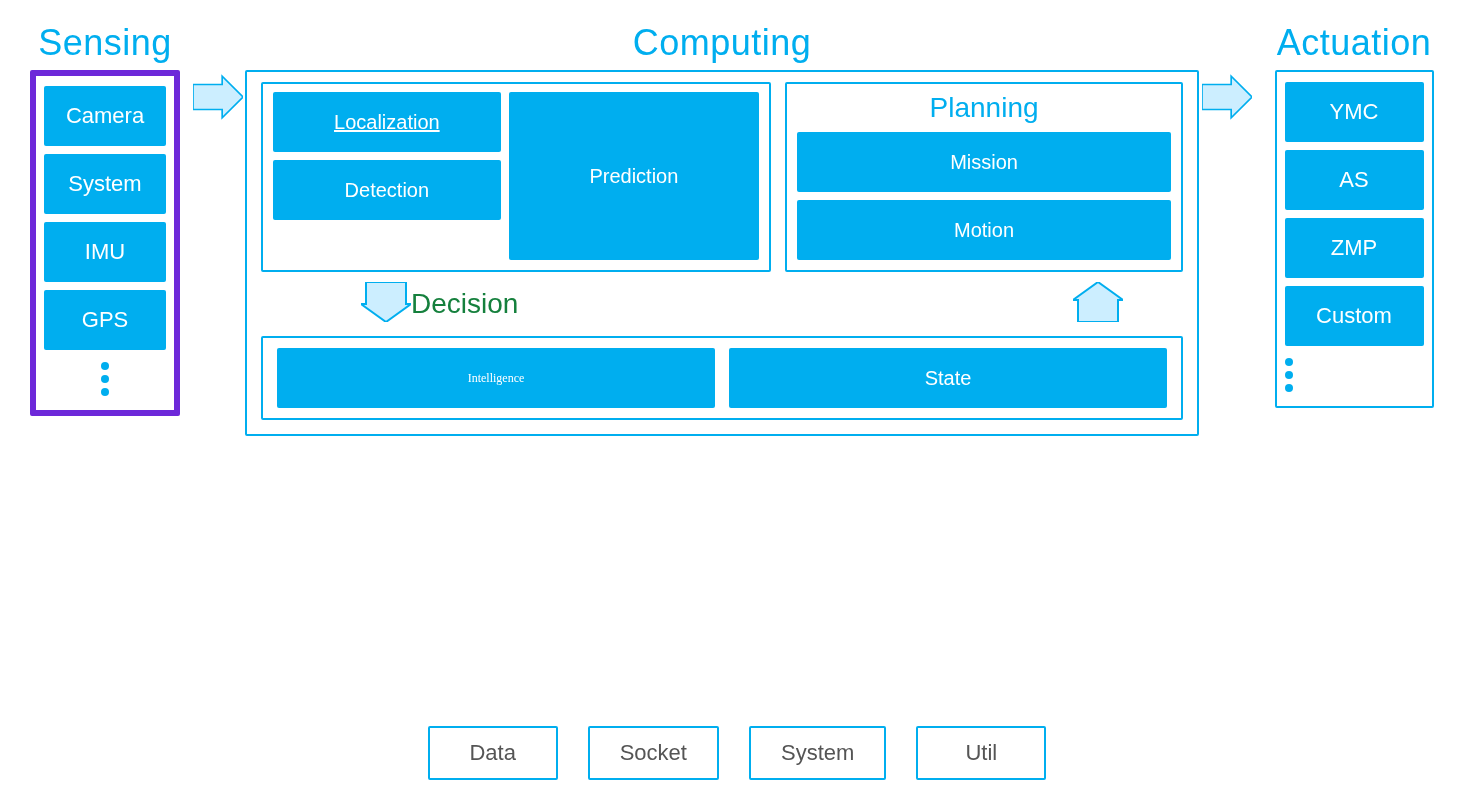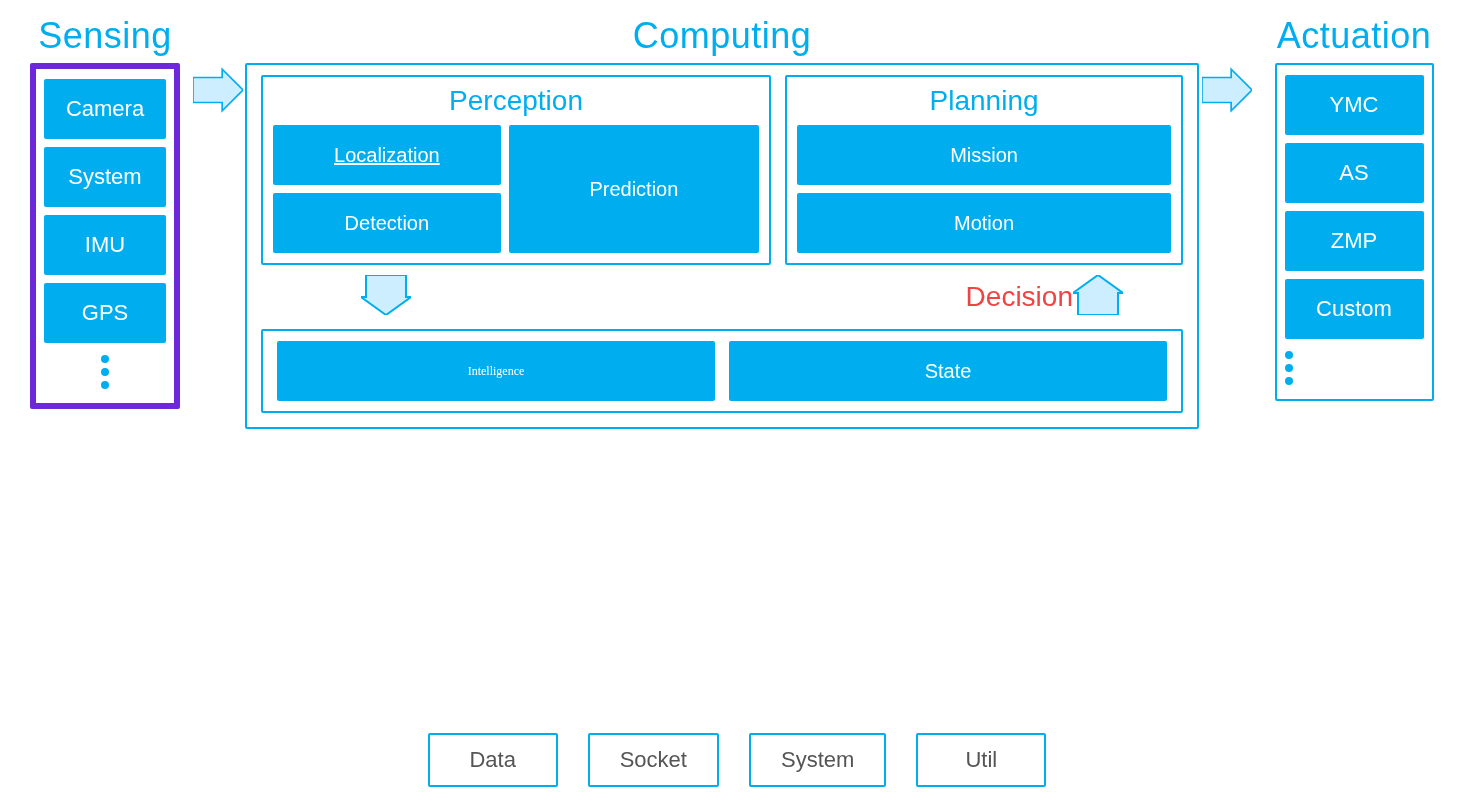--- a/index.html
+++ b/index.html
@@ -12,21 +12,21 @@
       position: relative;
     }
 
     .diagram-wrapper {
       width: 1474px;
       height: 797px;
       position: relative;
       display: flex;
       flex-direction: column;
       align-items: center;
-      padding: 10px 20px;
+      padding: 17px 20px;
     }
 
     
     .top-row {
       display: flex;
       align-items: flex-start;
       width: 100%;
       gap: 0;
       flex: 1;
       margin-top: 5px;
@@ -214,23 +214,23 @@
     .planning-inner {
       display: flex;
       flex-direction: column;
       gap: 8px;
       flex: 1;
     }
 
     .decision-title {
       font-size: 28px;
       font-weight: 300;
-      color: #ef4444;
-      flex: 1;
-      text-align: right;
+      color: #15803d;
+      flex: 1;
+      text-align: left;
     }
 
     .decision-box {
       border: 2px solid #00AEEF;
       border-radius: 2px;
       width: 100%;
       padding: 10px 14px;
       display: flex;
       gap: 14px;
     }
@@ -283,21 +283,20 @@
       </svg>
     </div>
 
     <div class="computing-col">
       <div class="section-title">Computing</div>
       <div class="computing-outer">
 
         <div class="perc-plan-row">
 
           <div class="perception-box">
-            <div class="perception-title">Perception</div>
             <div class="perception-inner">
               <div class="perc-left">
                 <div class="btn-blue" style="font-size:20px;text-decoration:underline;">Localization</div>
                 <div class="btn-blue" style="font-size:20px;">Detection</div>
               </div>
               <div class="perc-right">
                 <div class="btn-blue" style="font-size:20px; height:100%; width:100%; display:flex; align-items:center; justify-content:center;">Prediction</div>
               </div>
             </div>
           </div>

